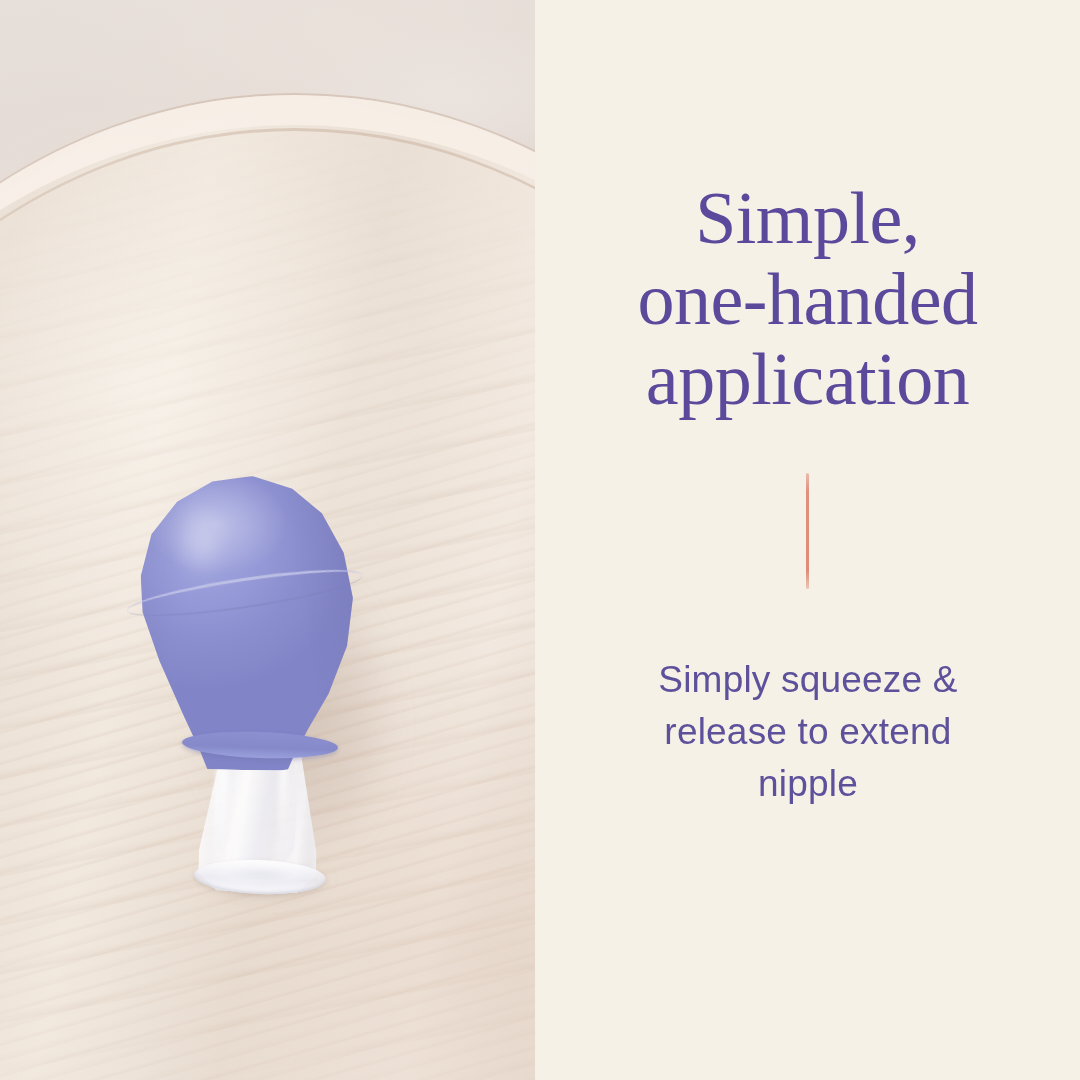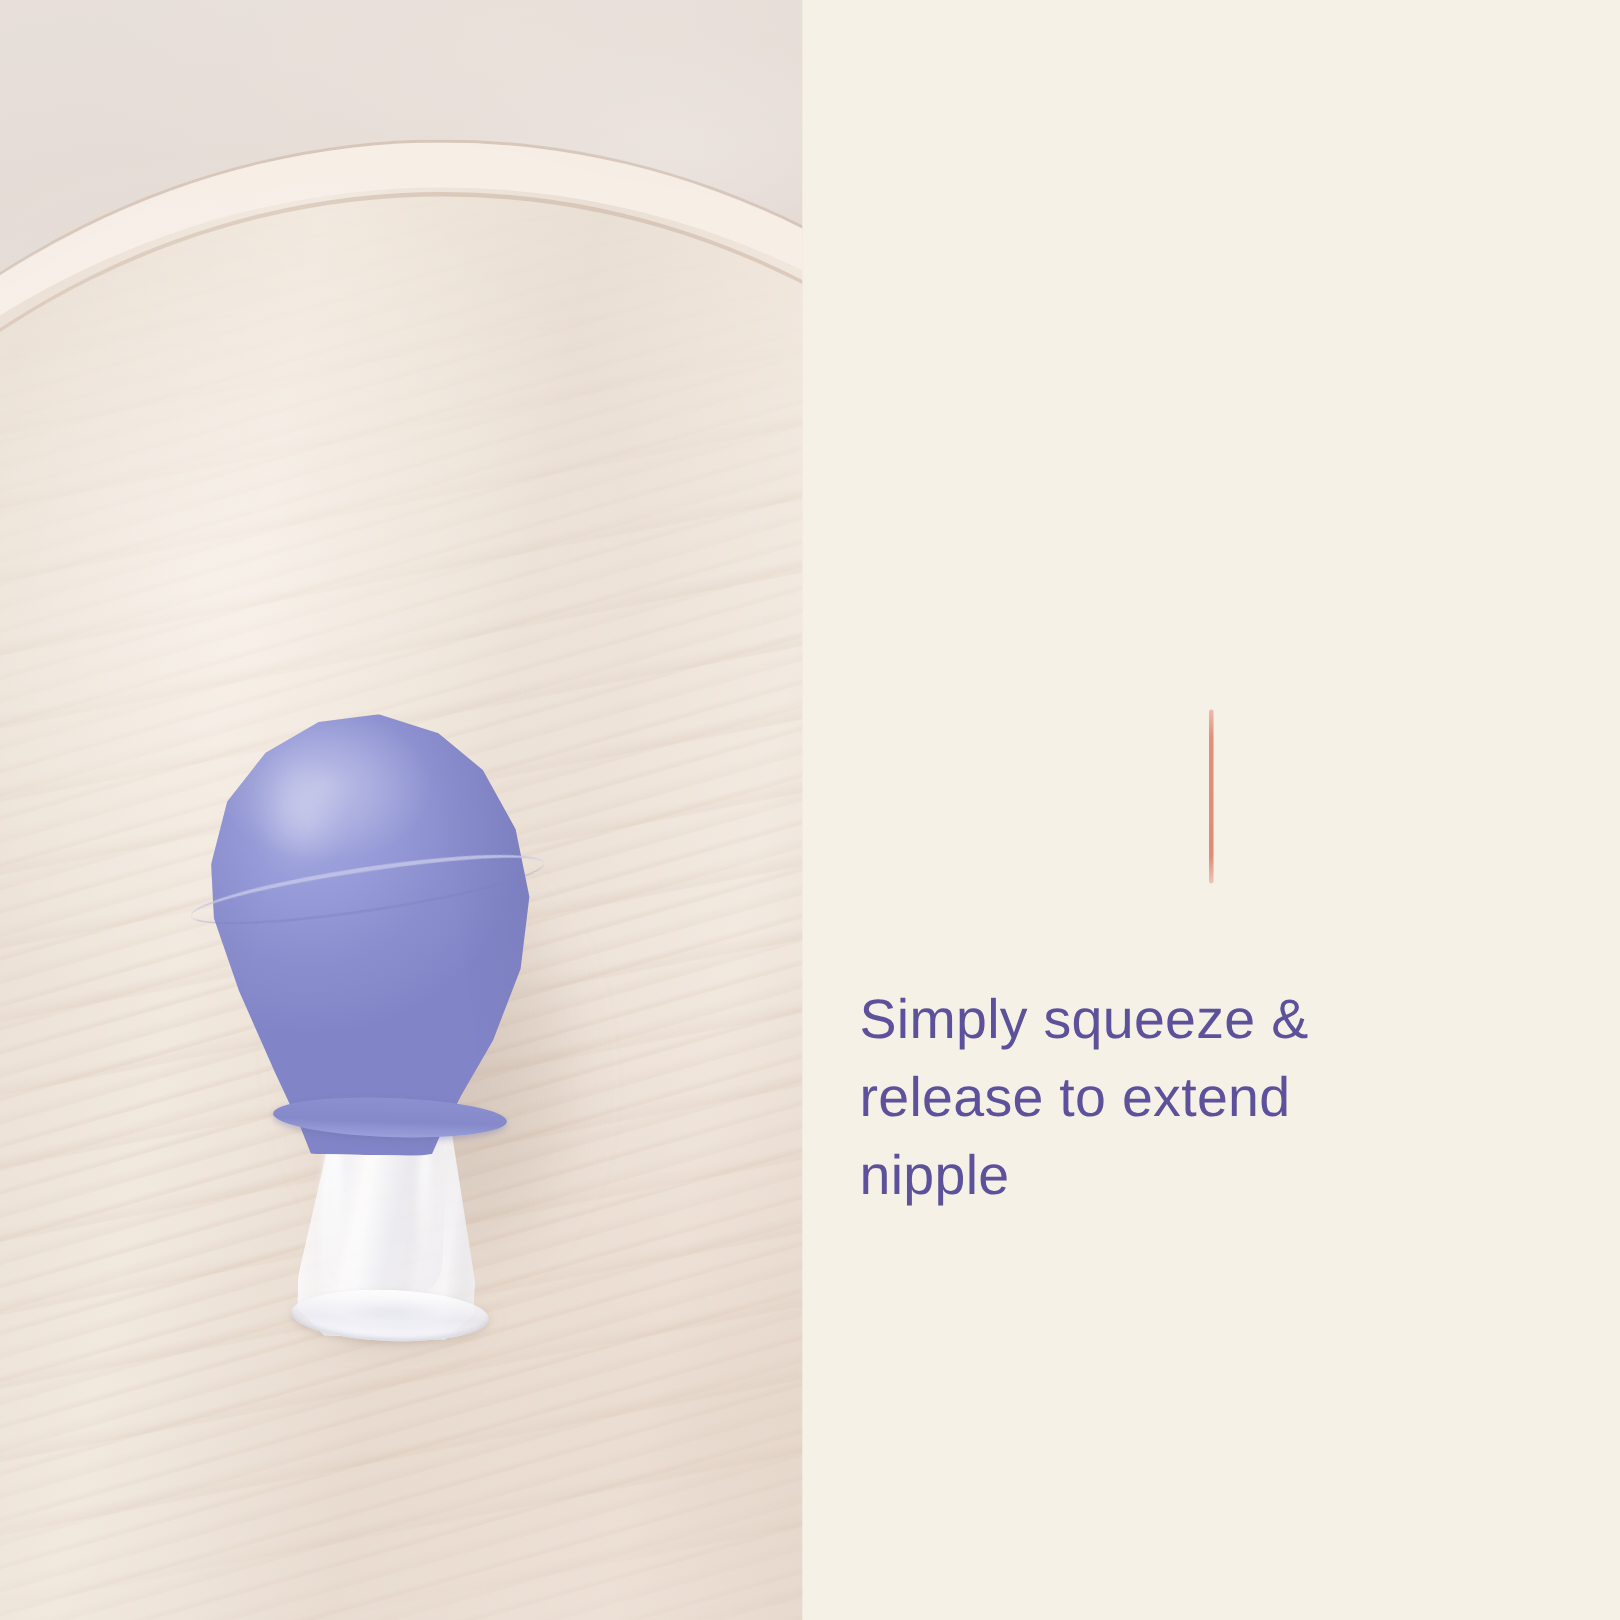--- a/index.html
+++ b/index.html
@@ -365,20 +365,21 @@
     height: 116px;
     background: linear-gradient(180deg, rgba(226,146,124,.55) 0%, #E0907C 16%, #DE8C78 84%, rgba(226,146,124,.45) 100%);
     border-radius: 2px;
   }
 
   .subcopy {
     position: absolute;
     left: 38px;
     top: 654px;
     width: 470px;
+    text-align: center;
     font-family: "Liberation Sans", "DejaVu Sans", sans-serif;
     font-weight: 300;
     font-size: 37px;
     line-height: 1.41;
     letter-spacing: .2px;
     color: #5E519B;
     white-space: pre-line;
   }
 </style>
 </head>
@@ -409,20 +410,23 @@
 
       <div class="bulb"></div>
       <div class="bulb-shade"></div>
       <div class="bulb-gloss"></div>
       <div class="bulb-seam"></div>
       <div class="bulb-collar"></div>
     </div>
   </div>
 
   <div class="text-panel">
+    <div class="headline">Simple,
+one-handed
+application</div>
 
     <div class="divider"></div>
 
     <div class="subcopy">Simply squeeze &amp;
 release to extend
 nipple</div>
   </div>
 
 </div>
 

